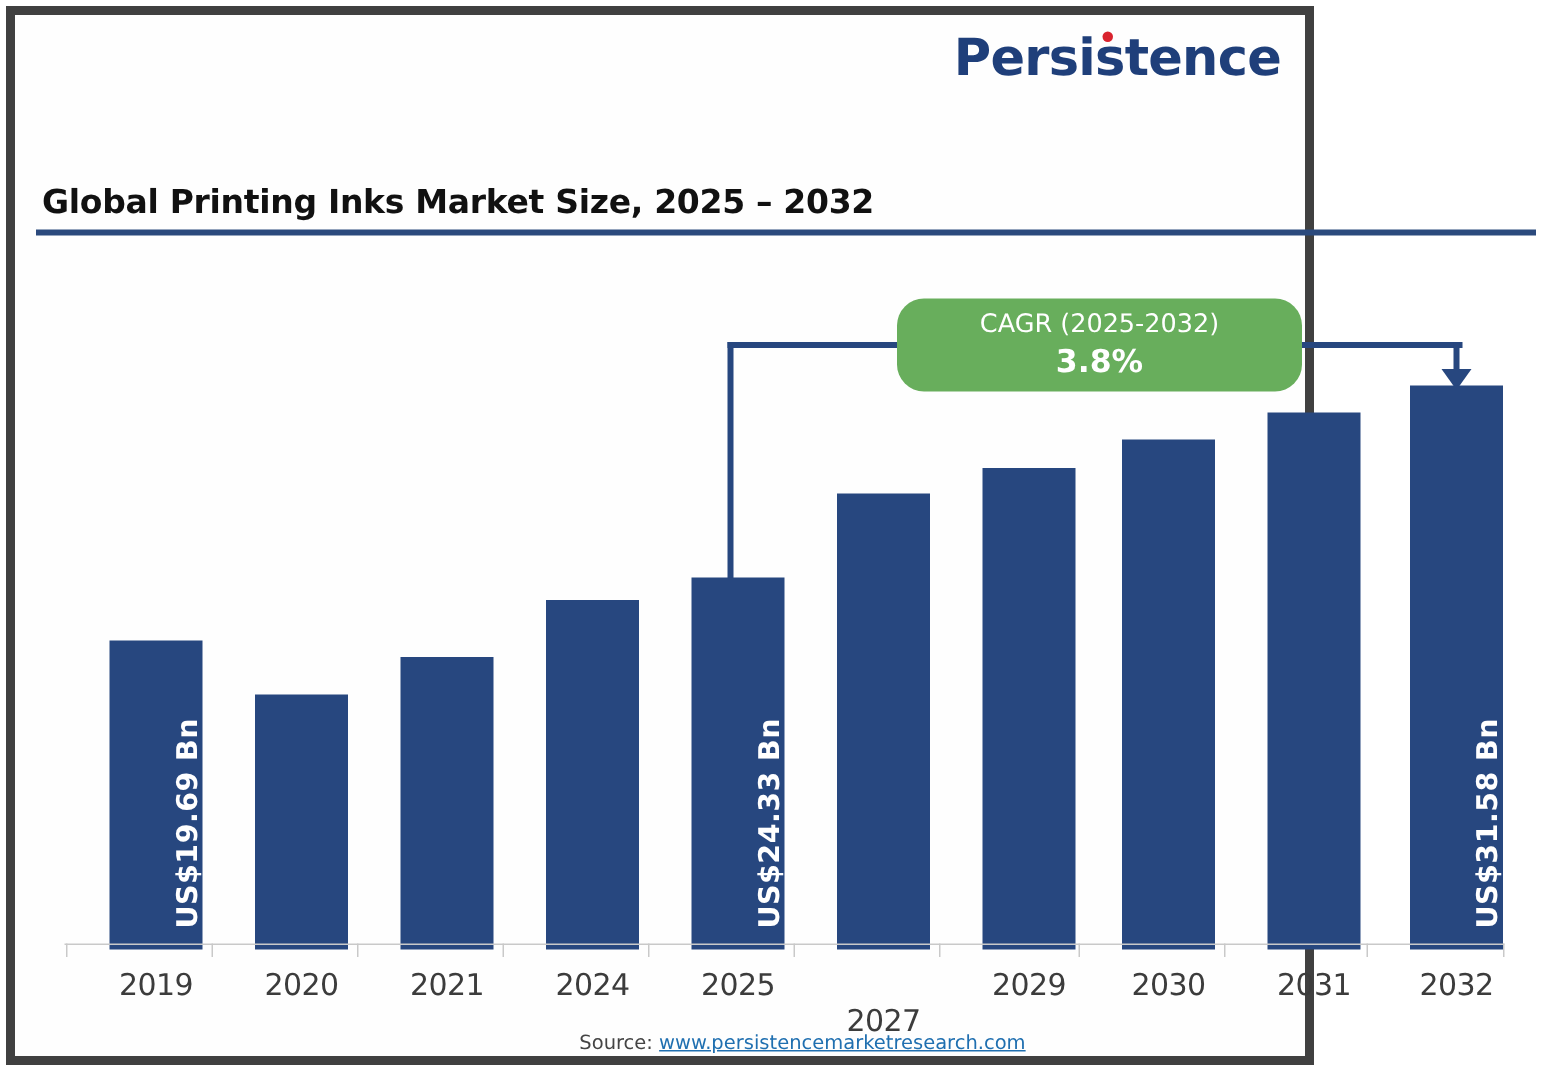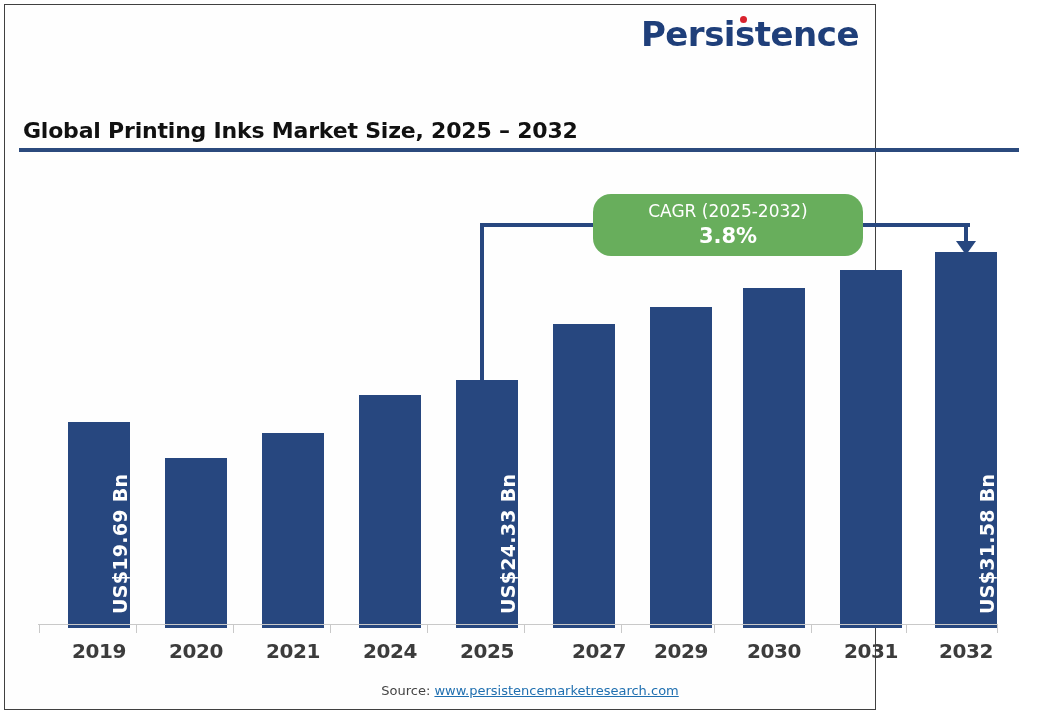--- a/index.html
+++ b/index.html
@@ -5,21 +5,21 @@
   html,body{margin:0;padding:0;}
   body{
     width:1040px;height:720px;
     background:#ffffff;
     font-family:"Liberation Sans",sans-serif;
     overflow:hidden;
   }
   #frame{
     position:absolute;left:4px;top:4px;
     width:872px;height:706px;
-    border:1px solid #404040;
+    border:6px solid #404040;
     box-sizing:border-box;
     background:#fefefe;
   }
 
   
   #logo{
     position:absolute;right:16px;top:12px;
     text-align:right;line-height:1;
   }
   #logo-main{
@@ -91,21 +91,21 @@
   }
   .tick{
     position:absolute;
     top:619px;width:1px;height:9px;
     background:#c9c9c9;
   }
   .xlabel{
     position:absolute;
     top:634px;
     font-family:"DejaVu Sans",sans-serif;
-    font-weight:bold;
+    font-weight:normal;
     font-size:20px;
     color:#3c3c3c;
     text-align:center;
     letter-spacing:-0.4px;
   }
 
   
   .callout{
     position:absolute;
     background:#68ae5c;
@@ -223,21 +223,21 @@
         <div class="tick" style="left: 806px;"></div>
         <div class="tick" style="left: 901px;"></div>
         <div class="tick" style="left: 992px;"></div>
       </div>
     <div id="xlabels-layer">
         <div class="xlabel" style="left: 54px; width: 80px;">2019</div>
         <div class="xlabel" style="left: 151px; width: 80px;">2020</div>
         <div class="xlabel" style="left: 248px; width: 80px;">2021</div>
         <div class="xlabel" style="left: 345px; width: 80px;">2024</div>
         <div class="xlabel" style="left: 442px; width: 80px;">2025</div>
-        <div class="xlabel" style="left: 554px; width: 80px;">2027</div>
+        <div class="xlabel" style="left: 539px; width: 80px; margin-top: 24px;">2027</div>
         <div class="xlabel" style="left: 636px; width: 80px;">2029</div>
         <div class="xlabel" style="left: 729px; width: 80px;">2030</div>
         <div class="xlabel" style="left: 826px; width: 80px;">2031</div>
         <div class="xlabel" style="left: 921px; width: 80px;">2032</div>
       </div>
 
 
     <div id="callout-cagr" class="callout">
       <div class="line">CAGR (2025-2032)</div>
       <div class="value">3.8%</div>

